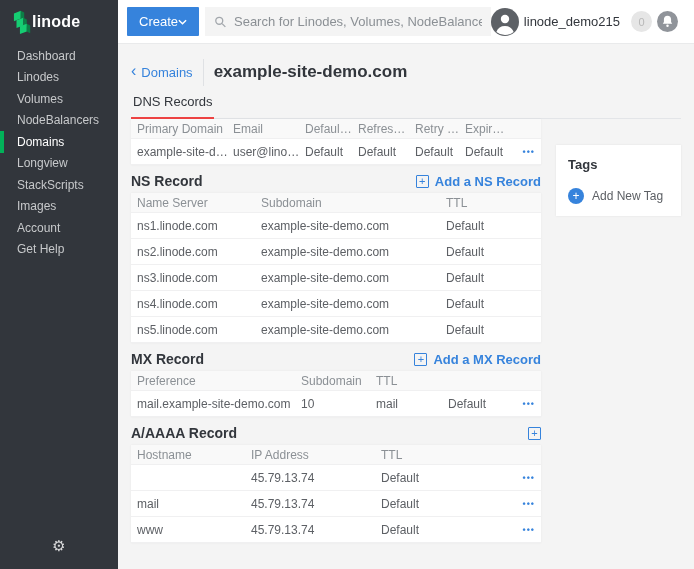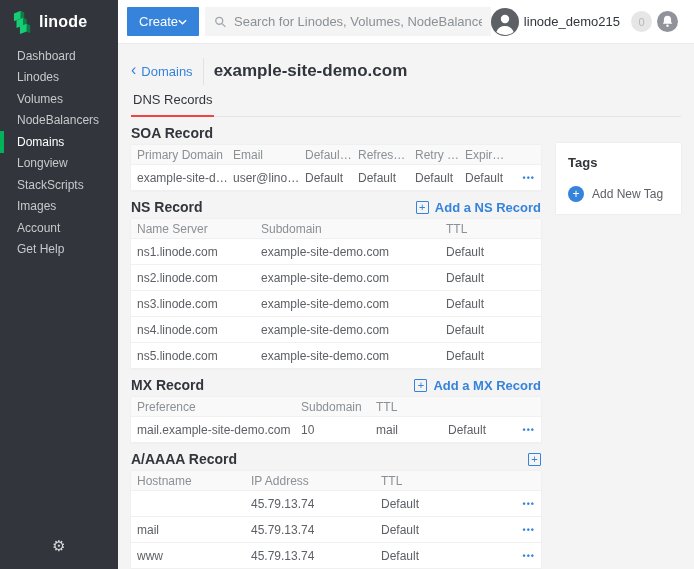--- a/index.html
+++ b/index.html
@@ -4,21 +4,21 @@
 <style>
   * { margin:0; padding:0; box-sizing:border-box; }
   html,body { background:#e9eaec; }
   .app {
     width:694px; height:569px; display:flex; overflow:hidden;
     font-family:"Liberation Sans", sans-serif; background:#f4f4f4;
     position:relative;
   }
   
   .sidebar { width:118px; min-width:118px; background:#32363c; display:flex; flex-direction:column; }
-  .logo-area { height:43px; display:flex; align-items:center; padding-left:13px; gap:7px; }
+  .logo-area { height:43px; display:flex; align-items:center; padding-left:13px; }
   .logo-text { color:#fff; font-weight:bold; font-size:16px; letter-spacing:.2px; }
   .nav { flex:1; padding-top:2px; }
   .nav-item {
     display:flex; align-items:center; height:21.5px; padding-left:13px;
     border-left:4px solid transparent; color:#c7c9cb; font-size:12px; cursor:pointer;text-align:center;
   }
   .nav-item.active { border-left-color:#02b159; color:#ffffff; }
   .sidebar-footer { display:flex; justify-content:center; padding-bottom:14px; }
   .gear { color:#d8d9da; font-size:15px; cursor:pointer; font-family:"DejaVu Sans", sans-serif; }
 
@@ -173,23 +173,20 @@
       </div>
 
       <div class="tabbar">
         <div class="tab">DNS Records</div>
       </div>
 
       <div class="body-cols">
 
         <div class="records-col">
 
-          <div class="section-head">
-            <div class="section-title">SOA Record</div>
-          </div>
           <div class="tbl">
             <div class="grid thead soa-grid">
               <span class="cell">Primary Domain</span>
               <span class="cell">Email</span>
               <span class="cell">Default TTL</span>
               <span class="cell">Refresh Rate</span>
               <span class="cell">Retry Rate</span>
               <span class="cell">Expire Time</span>
               <span></span>
             </div>

